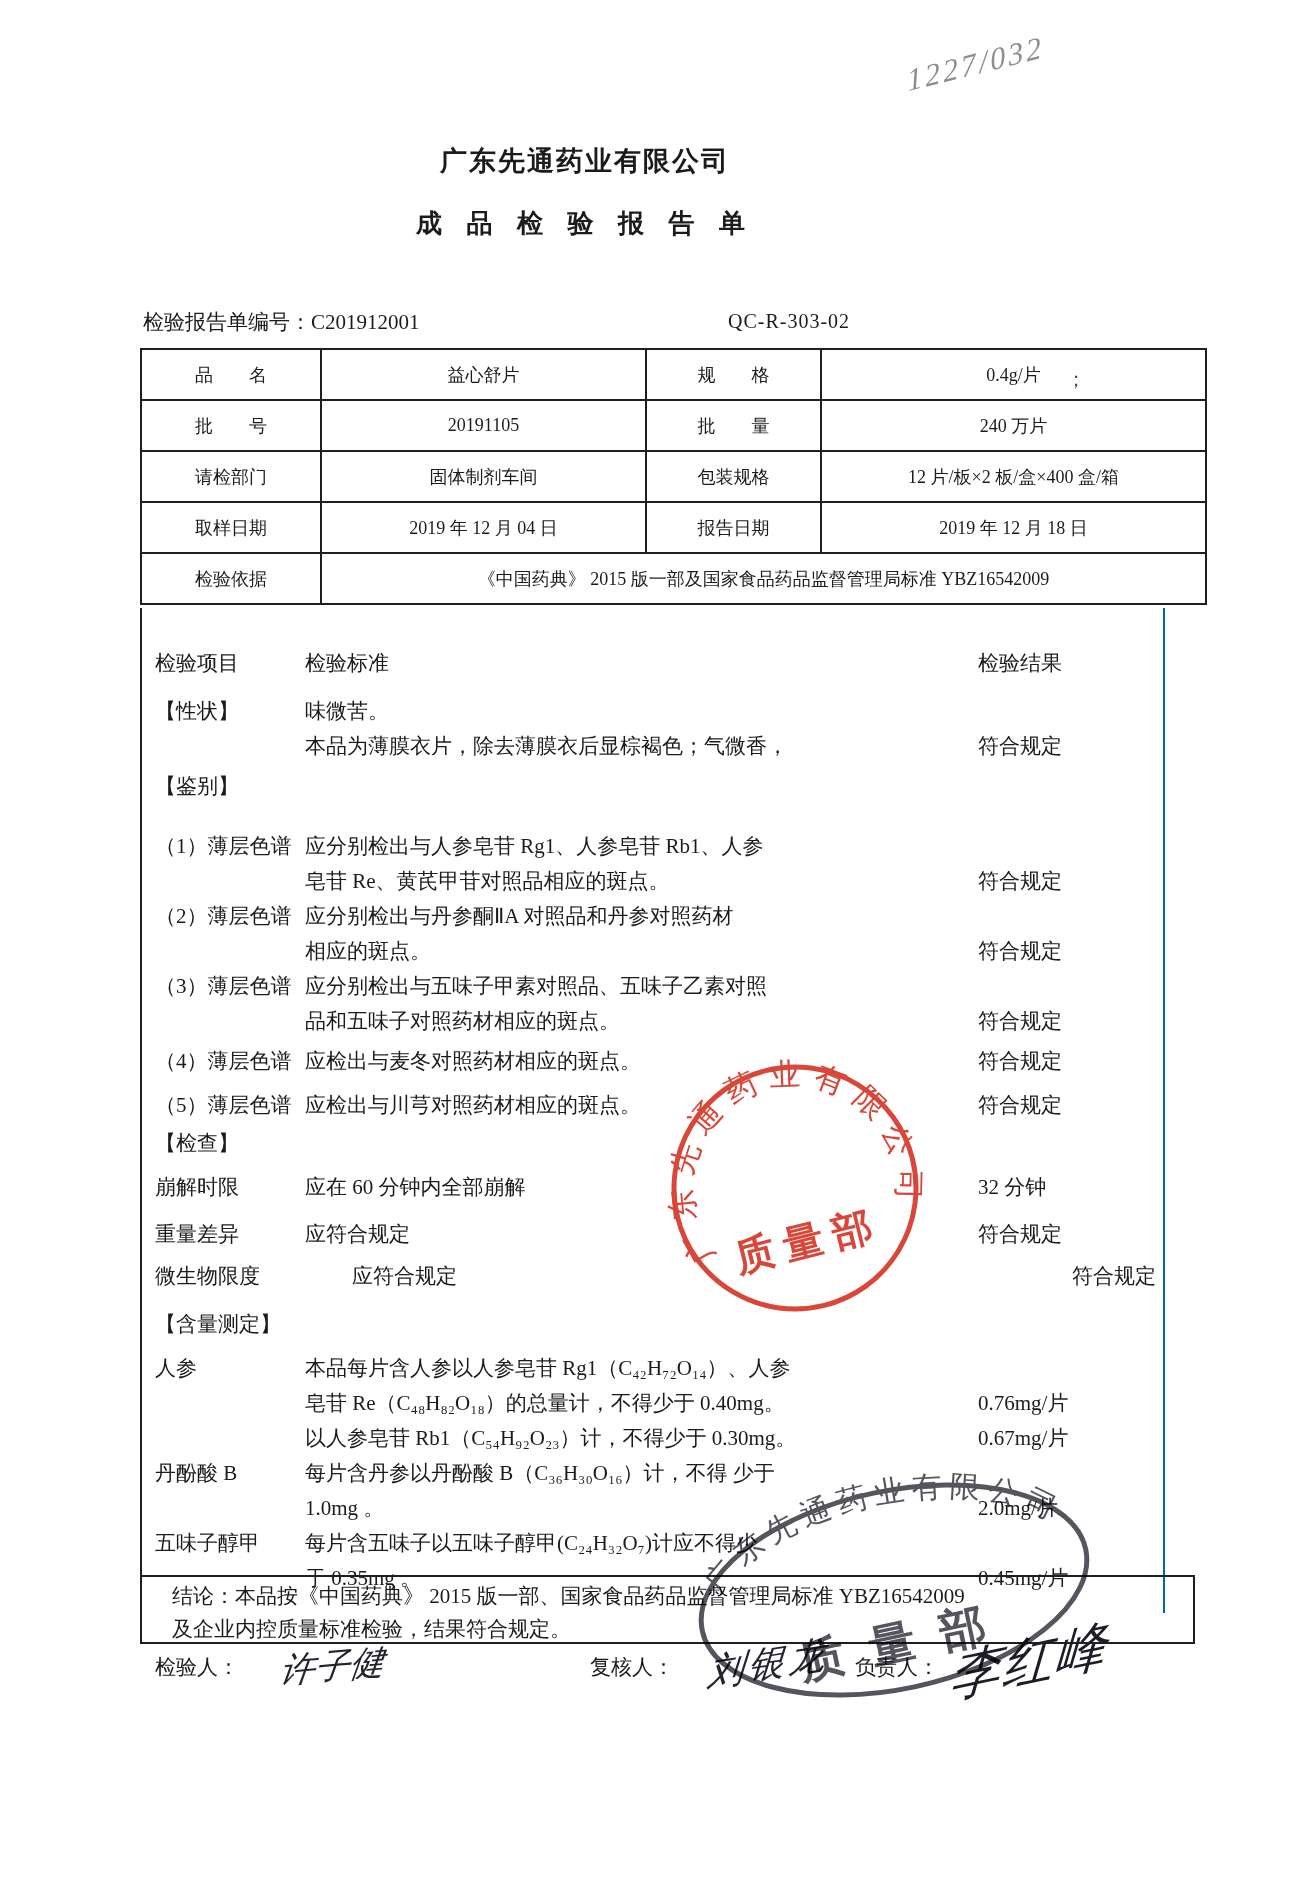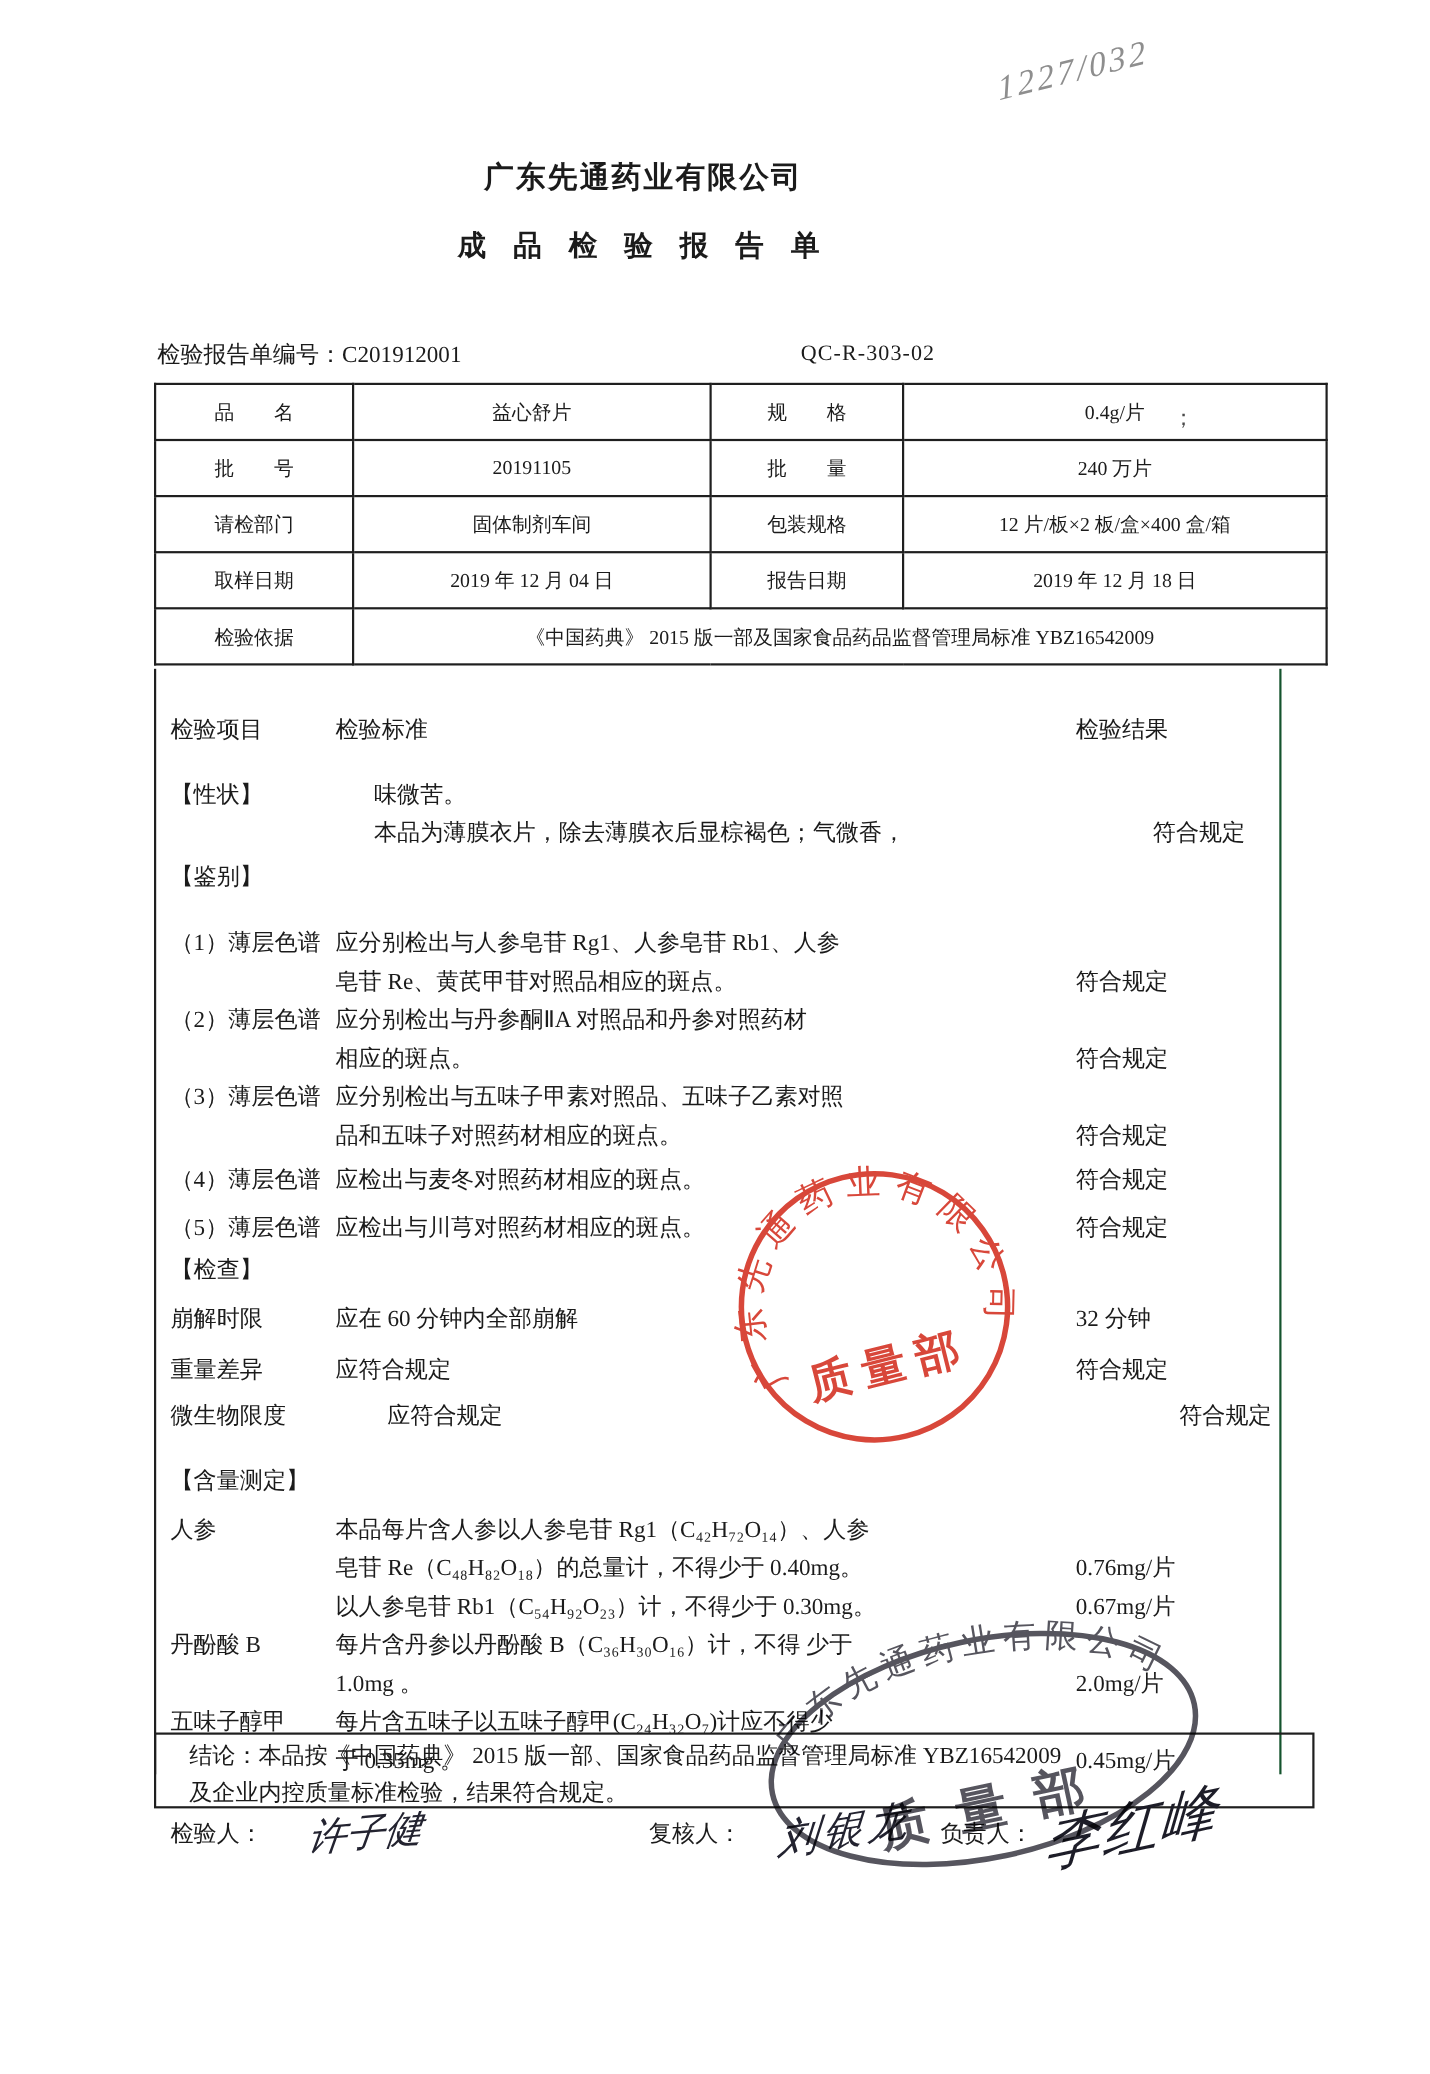--- a/index.html
+++ b/index.html
@@ -42,29 +42,29 @@
     height:49px;text-align:center;
     padding:0 4px;overflow:hidden;white-space:nowrap;
   }
   td.w1{width:170px;} td.w2{width:315px;} td.w3{width:165px;border-radius:17px;} td.w4{width:375px;}
   td.basis-val{text-align:left;padding-left:15px;height:54px;}
   .stray{left:1066px;top:366px;font-size:20px;color:#4a4a4a;}
 
   
   .content-box{
     left:140px;top:608px;width:1021px;height:967px;
-    border-left:2px solid #1f1f1f;border-right:2px solid #14532d;
+    border-left:2px solid #1f1f1f;border-right:2px solid #0369a1;
     padding-top:38px;box-sizing:content-box;font-family:Liberation Serif, serif;
   }
   .rrow{display:flex;margin-top:8px;font-size:21px;}
   .c1{width:150px;flex:0 0 150px;padding-left:13px;line-height:35px;white-space:nowrap;}
   .c2{width:640px;flex:0 0 640px;line-height:35px;}
   .c3{width:190px;flex:1;padding-left:33px;display:flex;flex-direction:column;justify-content:flex-end;line-height:35px;white-space:nowrap;}
   .mt0{margin-top:0;} .mt3{margin-top:3px;gap:48px;} .mt5{margin-top:5px;} .mt7{margin-top:7px;gap:47px;}
-  .mt9{margin-top:9px;} .mt10{margin-top:24px;gap:35px;} .mt12{margin-top:12px;} .mt25{margin-top:25px;}
+  .mt9{margin-top:9px;} .mt10{margin-top:13px;} .mt12{margin-top:12px;} .mt25{margin-top:25px;}
 
   
   .conclusion-box{
     left:140px;top:1575px;width:1021px;height:62px;
     border:2px solid #1f1f1f;
     font-size:21px;line-height:33px;
     padding:3px 0 0 30px;box-sizing:content-box;
   }
 
   

